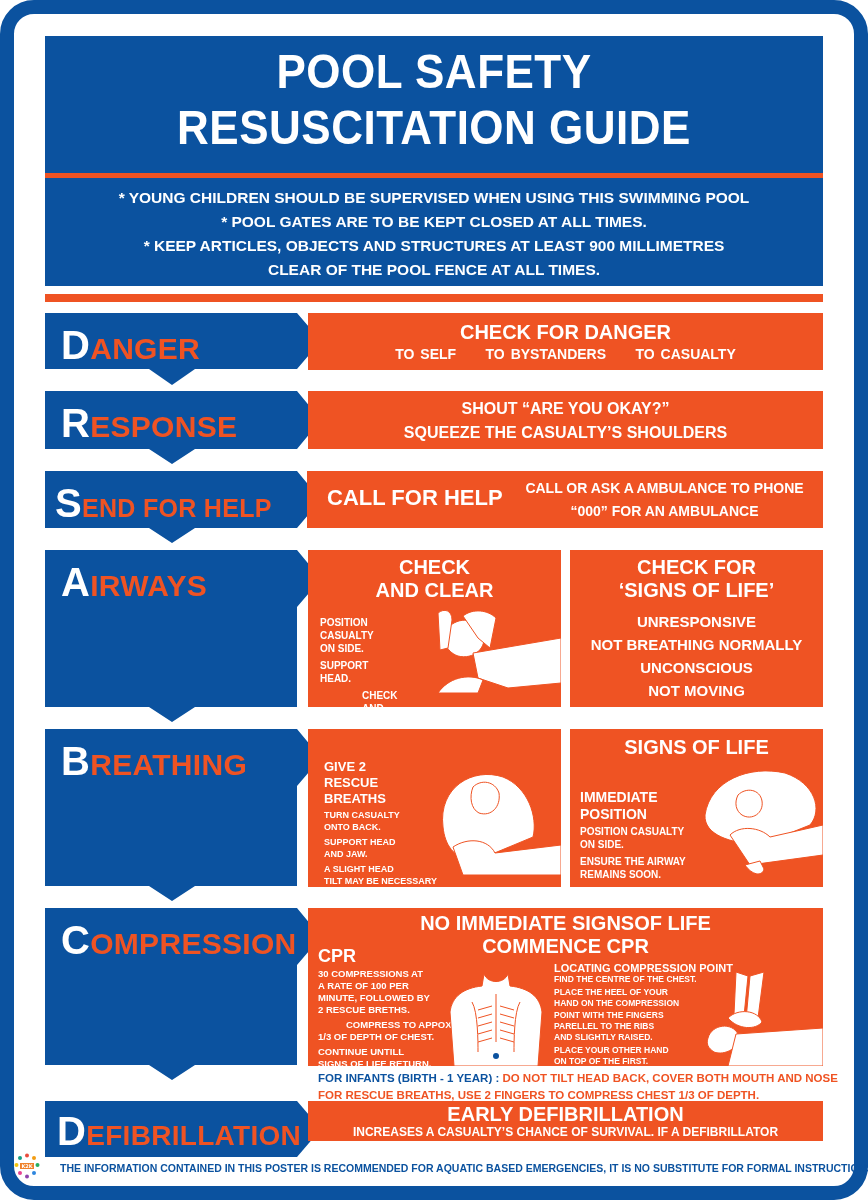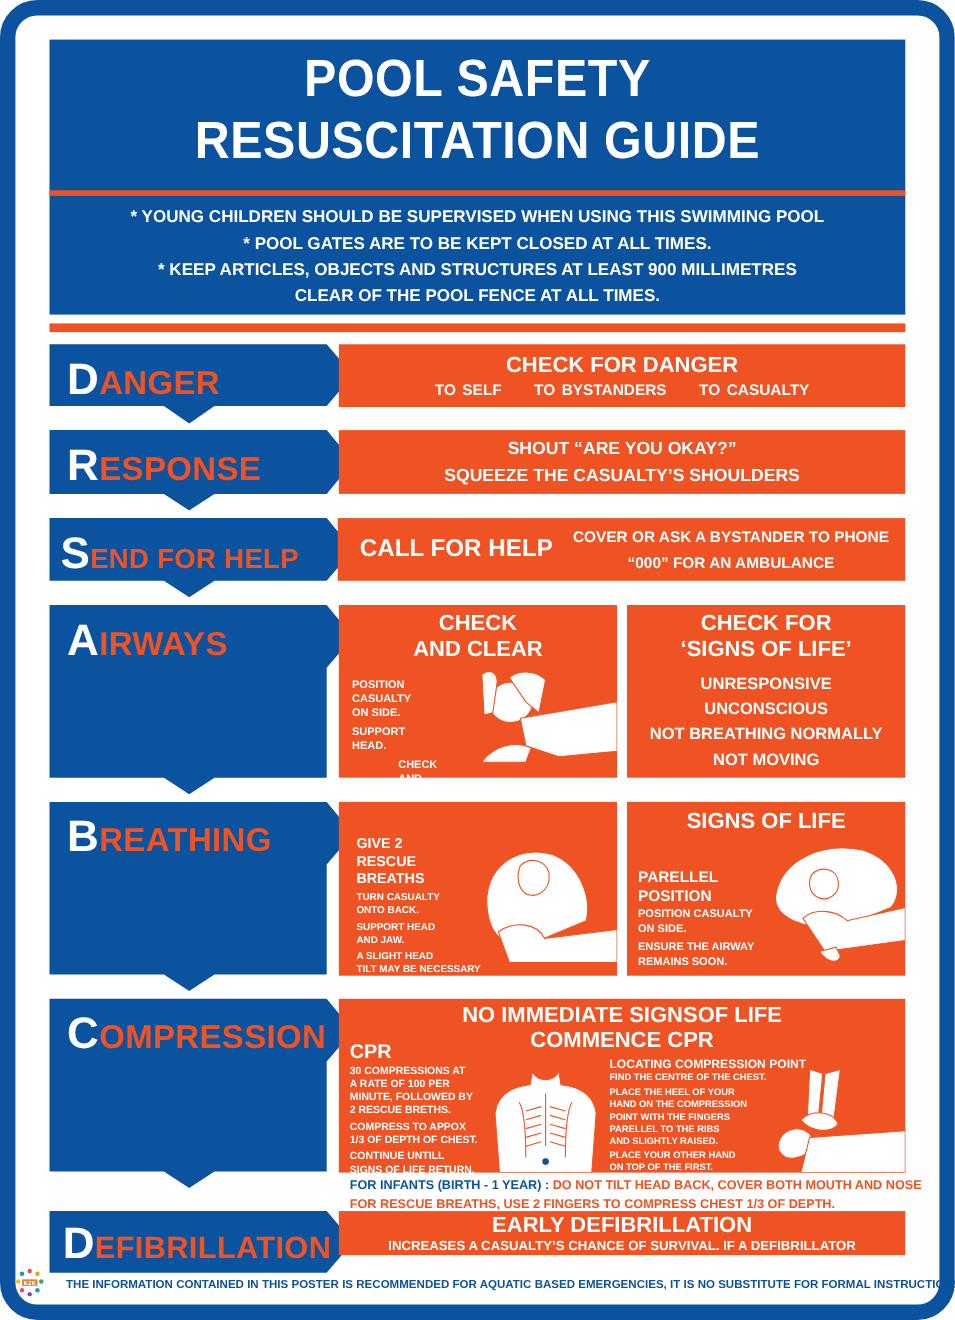--- a/index.html
+++ b/index.html
@@ -79,21 +79,21 @@
 
 <div class="step" style="top:471px;">
   <svg class="shape" width="280" height="72">
     <polygon points="0,0 252,0 276,29 252,57 150,57 127,72 104,57 0,57" fill="#0b529f"></polygon>
   </svg>
   <div class="step-label" style="top:10px;font-size:25px;left:10px;"><span class="initial">S</span><span>END FOR HELP</span></div>
 </div>
 <div class="panel orange" style="left:307px;top:471px;width:516px;height:57px;">
   <div class="abs" style="left:20px;top:14px;font-size:22px;">CALL FOR HELP</div>
   <div class="abs" style="left:205px;top:6px;width:305px;font-size:14px;line-height:23px;text-align:center;">
-    <div>COVER OR ASK A BYSTANDER TO PHONE</div>
+    <div>CALL OR ASK A AMBULANCE TO PHONE</div>
     <div>“000” FOR AN AMBULANCE</div>
   </div>
 </div>
 
 <div class="step" style="top:550px;">
   <svg class="shape" width="280" height="170">
     <polygon points="0,0 252,0 276,29 252,57 252,157 150,157 127,172 104,157 0,157" fill="#0b529f"></polygon>
   </svg>
   <div class="step-label" style="top:10px;"><span class="initial">A</span><span>IRWAYS</span></div>
 </div>
@@ -120,22 +120,22 @@
     </g>
   </svg>
 </div>
 <div class="panel orange" style="left:570px;top:550px;width:253px;height:157px;">
   <div class="p-title" style="margin-top:6px;line-height:23px;">
     <div>CHECK FOR</div>
     <div>‘SIGNS OF LIFE’</div>
   </div>
   <div class="p-sub" style="margin-top:8px;font-size:15px;line-height:23px;">
     <div>UNRESPONSIVE</div>
+    <div>NOT BREATHING NORMALLY</div>
     <div>UNCONSCIOUS</div>
-    <div>NOT BREATHING NORMALLY</div>
     <div>NOT MOVING</div>
   </div>
 </div>
 
 <div class="step" style="top:729px;">
   <svg class="shape" width="280" height="175">
     <polygon points="0,0 252,0 276,29 252,57 252,157 150,157 127,172 104,157 0,157" fill="#0b529f"></polygon>
   </svg>
   <div class="step-label" style="top:10px;"><span class="initial">B</span><span>REATHING</span></div>
 </div>
@@ -158,21 +158,21 @@
     <g fill="#fff" stroke="#ef5323" stroke-width="1">
       <path d="M30,60 C25,20 60,0 90,10 C115,20 125,50 120,70 L60,95 C40,90 32,78 30,60Z"></path>
       <path d="M60,20 C68,12 82,14 86,26 C88,40 78,50 66,46 C58,42 56,30 60,20Z"></path>
       <path d="M40,80 C55,70 75,72 82,86 L148,78 L148,108 L50,108 Z"></path>
     </g>
   </svg>
 </div>
 <div class="panel orange" style="left:570px;top:729px;width:253px;height:158px;">
   <div class="abs p-title" style="left:0;top:6px;width:100%;">SIGNS OF LIFE</div>
   <div class="abs med" style="left:10px;top:60px;font-size:14px;line-height:17px;">
-    <div>PARELLEL</div>
+    <div>IMMEDIATE</div>
     <div>POSITION</div>
   </div>
   <div class="abs small" style="left:10px;top:96px;font-size:10px;line-height:13px;">
     <div>POSITION CASUALTY</div>
     <div>ON SIDE.</div>
     <div style="margin-top:4px;">ENSURE THE AIRWAY</div>
     <div>REMAINS SOON.</div>
   </div>
   <svg class="illus" style="left:120px;top:36px;" width="133" height="118">
     <g fill="#fff" stroke="#ef5323" stroke-width="1">
@@ -194,21 +194,21 @@
   <div class="p-title" style="margin-top:4px;line-height:23px;">
     <div>NO IMMEDIATE SIGNSOF LIFE</div>
     <div>COMMENCE CPR</div>
   </div>
   <div class="abs" style="left:10px;top:38px;font-size:18px;">CPR</div>
   <div class="abs small" style="left:10px;top:60px;font-size:9.5px;line-height:12px;">
     <div>30 COMPRESSIONS AT</div>
     <div>A RATE OF 100 PER</div>
     <div>MINUTE, FOLLOWED BY</div>
     <div>2 RESCUE BRETHS.</div>
-    <div style="margin-top:3px;">COMPRESS TO APPOX</div>
+    <div style="margin-top:3px;margin-left:28px;">COMPRESS TO APPOX</div>
     <div>1/3 OF DEPTH OF CHEST.</div>
     <div style="margin-top:3px;">CONTINUE UNTILL</div>
     <div>SIGNS OF LIFE RETURN.</div>
   </div>
   <svg class="illus" style="left:140px;top:64px;" width="96" height="94">
     <g fill="#fff" stroke="#ef5323" stroke-width="1">
       <path d="M36,2 C40,12 56,12 60,2 L62,14 C80,16 92,24 94,40 L90,94 L6,94 L2,40 C4,24 16,16 34,14Z"></path>
       <g fill="none">
         <path d="M24,30 C30,40 30,70 30,80"></path>
           <path d="M72,30 C66,40 66,70 66,80"></path>

